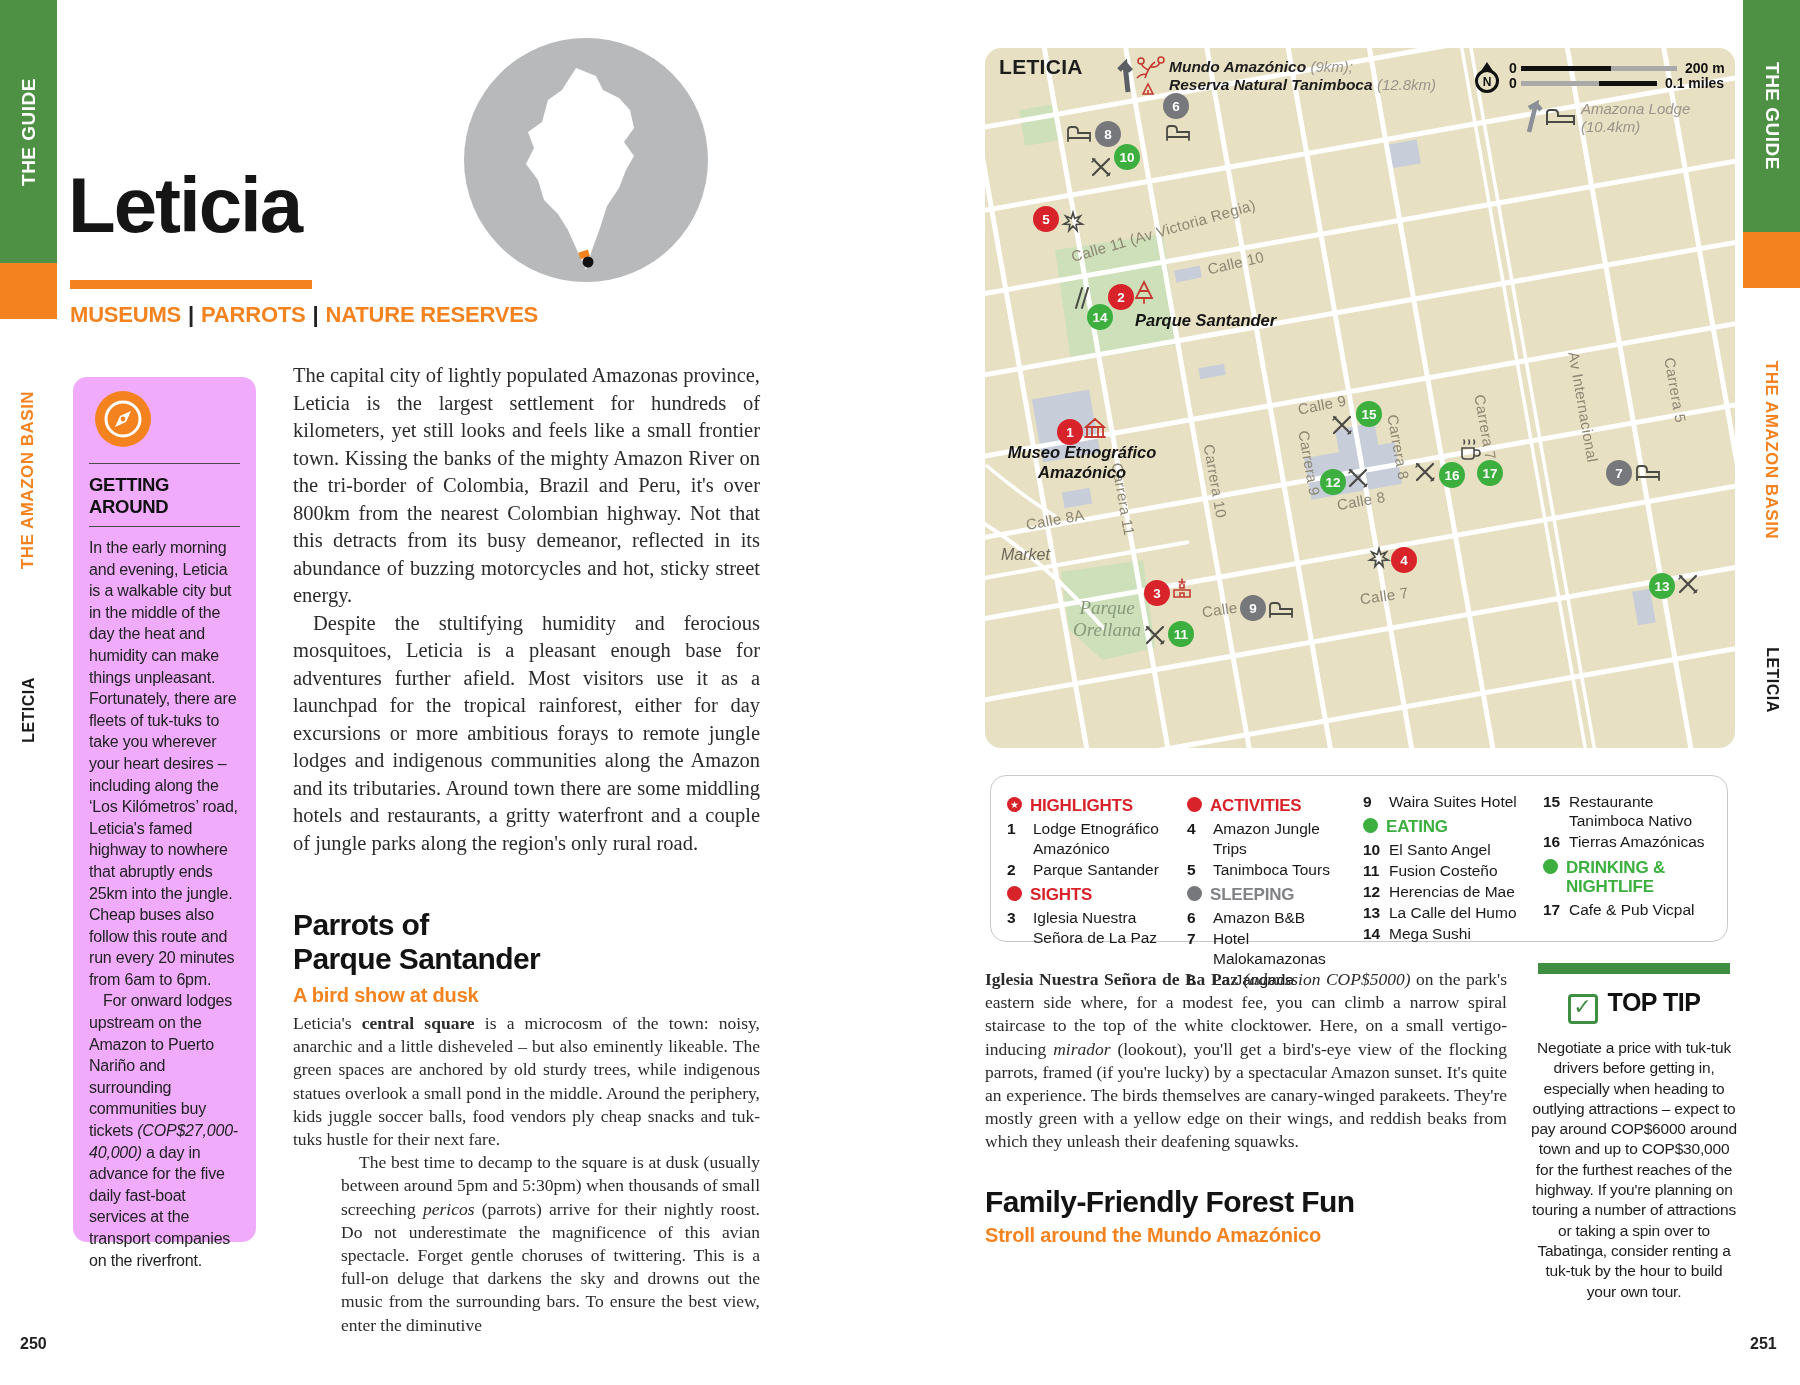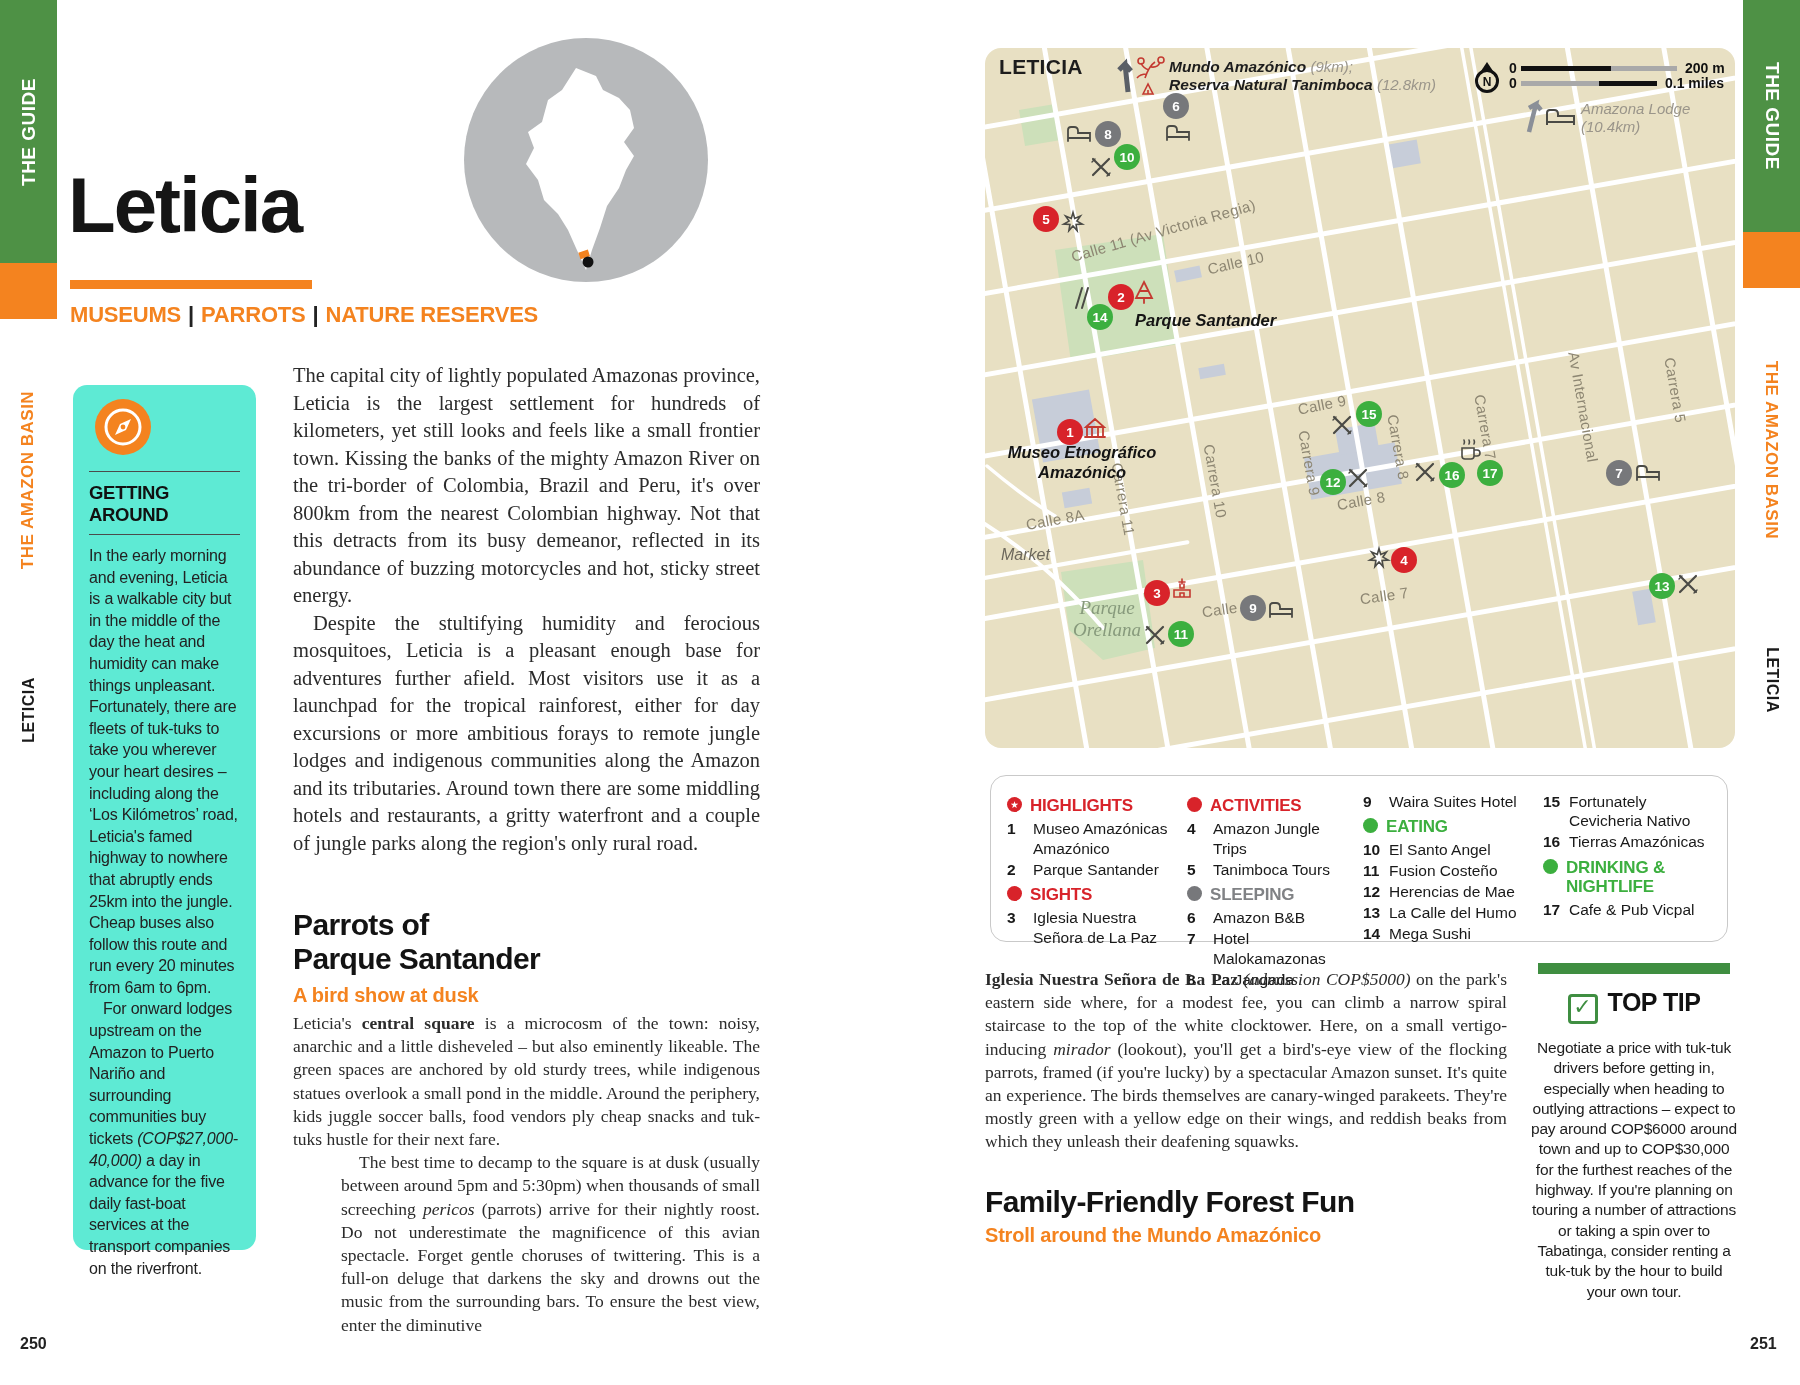--- a/index.html
+++ b/index.html
@@ -12,21 +12,21 @@
   .vtext{display:flex;align-items:center;justify-content:center;font-weight:700;letter-spacing:.5px;}
   .vtext span{white-space:nowrap;}
   .rot-up span{transform:rotate(-90deg);display:block;}
   .rot-down span{transform:rotate(90deg);display:block;}
   
   .city-title{font-size:78px;font-weight:700;letter-spacing:-2px;color:#151515;line-height:1;}
   .title-bar{background:#f4831f;}
   .tagline{font-size:22px;font-weight:700;color:#f4831f;letter-spacing:-0.2px;}
   .tagline .sep{color:#222;padding:0 7px;}
   .locator-circle{border-radius:50%;background:#b7b9bb;}
-  .sidebox{background:#5eead4;border-radius:14px;padding:14px 16px 30px 16px;box-sizing:border-box;margin-top:8px;}
+  .sidebox{background:#f0abfc;border-radius:14px;padding:14px 16px 30px 16px;box-sizing:border-box;}
   .sidebox h3{font-size:18.5px;font-weight:700;letter-spacing:-0.3px;margin:10px 0 8px 0;color:#111;}
   .side-rule{border:none;border-top:1.6px solid #4b4b4b;margin:12px 0 0 0;}
   .sidebox p{font-size:16px;line-height:21.6px;margin:0;color:#222;letter-spacing:-0.2px;}
   .sidebox p + p{text-indent:14px;margin-top:0;}
   .serifcol{font-family:"Liberation Serif","DejaVu Serif",serif;color:#2b2b2b;text-align:justify;}
   .intro p{font-size:20.5px;line-height:27.5px;margin:0;}
   .intro p + p{text-indent:20px;}
   .secbody p{font-size:17.5px;line-height:23.2px;margin:0;}
   .secbody p + p{text-indent:18px;margin-left:48px;}
   .sec-heading{font-family:"Liberation Sans",sans-serif;font-size:30px;line-height:34px;font-weight:700;
@@ -392,21 +392,21 @@
   </div>
 
   <div class="abs legendbox" id="legendbox" style="left:990px;top:775px;width:738px;height:167px;">
     <div class="legend-col" id="lcol0" style="left:16px;width:168px;">
         <div class="lg-header">
           <span class="lg-dot" style="background: rgb(216, 35, 42);">★</span>
           <span style="color: rgb(216, 35, 42);">HIGHLIGHTS</span>
         </div>
         <div class="lg-item">
           <span class="n">1</span>
-          <span>Museo Amazónicas Amazónico</span>
+          <span>Lodge Etnográfico Amazónico</span>
         </div>
         <div class="lg-item">
           <span class="n">2</span>
           <span>Parque Santander</span>
         </div>
         <div class="lg-header">
           <span class="lg-dot" style="background: rgb(216, 35, 42);"></span>
           <span style="color: rgb(216, 35, 42);">SIGHTS</span>
         </div>
         <div class="lg-item">
@@ -470,21 +470,21 @@
           <span>La Calle del Humo</span>
         </div>
         <div class="lg-item">
           <span class="n">14</span>
           <span>Mega Sushi</span>
         </div>
       </div>
     <div class="legend-col" id="lcol3" style="left:552px;width:172px;">
         <div class="lg-item">
           <span class="n">15</span>
-          <span>Fortunately Cevicheria Nativo</span>
+          <span>Restaurante Tanimboca Nativo</span>
         </div>
         <div class="lg-item">
           <span class="n">16</span>
           <span>Tierras Amazónicas</span>
         </div>
         <div class="lg-header">
           <span class="lg-dot" style="background: rgb(60, 175, 63);"></span>
           <span style="color: rgb(60, 175, 63);">DRINKING &amp; NIGHTLIFE</span>
         </div>
         <div class="lg-item">

